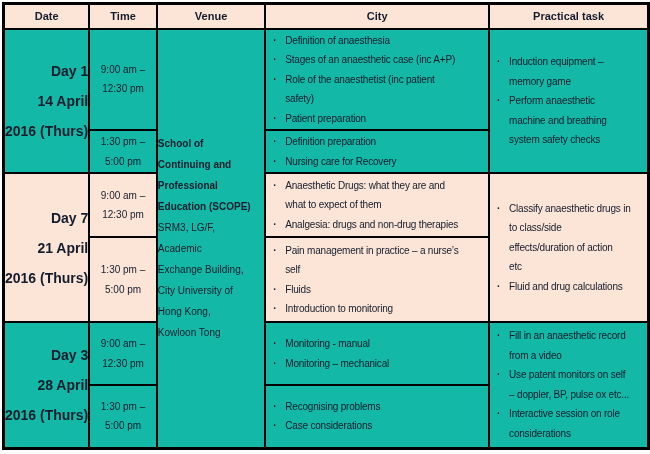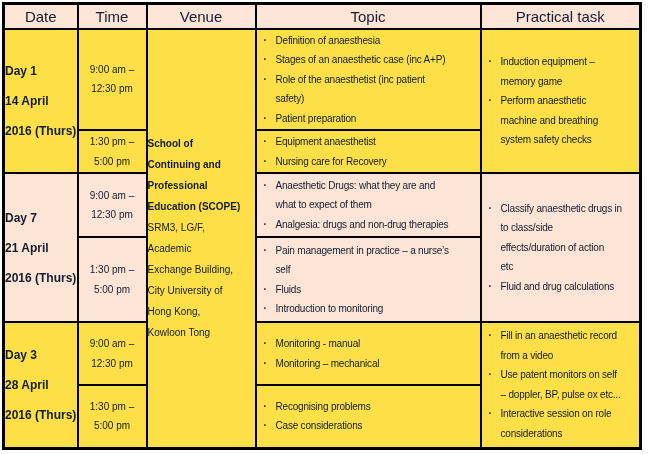--- a/index.html
+++ b/index.html
@@ -10,31 +10,31 @@
   }
   table{
     border-collapse:collapse;table-layout:fixed;
     border:3px solid #000;
     margin:2px 0 0 2px;
   }
   td,th{
     border:2px solid #000;
     padding:0;vertical-align:middle;overflow:hidden;
   }
-  th{font-size:15px;font-weight:400;text-align:center;}
-  .cyan{background:#fde047;}
+  th{font-size:11px;font-weight:700;text-align:center;}
+  .cyan{background:#14b8a6;}
   .peach{background:#FCE4D6;}
   tr.hr{height:25px;}
   tr.r1{height:97px;}
   tr.r2{height:42px;}
   tr.r3{height:64px;}
   tr.r4{height:85px;}
   tr.r5{height:63px;}
   tr.r6{height:63px;}
-  .date-cell{text-align:left;font-weight:700;font-size:12px;}
+  .date-cell{text-align:right;font-weight:700;font-size:14px;}
   .date-cell .line{line-height:30px;white-space:nowrap;}
   .time-cell{text-align:center;font-size:10px;line-height:19.5px;padding:0 4px;}
   .venue-cell{text-align:left;font-size:10px;}
   .venue-cell .line{line-height:21px;white-space:nowrap;}
   .vbold{font-weight:700;}
   .list-wrap{padding:1px 2px 1px 4px;font-size:10px;letter-spacing:-0.2px;}
   .li{position:relative;padding-left:15px;}
   .li::before{content:"·";position:absolute;left:3px;top:0;line-height:19.5px;font-weight:700;}
   .li .line{line-height:19.5px;white-space:nowrap;}
 </style>
@@ -47,21 +47,21 @@
       <col style="width:69px">
       <col style="width:109px">
       <col style="width:225px">
       <col style="width:160px">
   </colgroup>
   <tbody>
       <tr class="hr">
     <th class="peach">Date</th>
     <th class="peach">Time</th>
     <th class="peach">Venue</th>
-    <th class="peach">Topic</th>
+    <th class="peach">City</th>
     <th class="peach">Practical task</th>
   </tr>
 
   <tr class="r1">
     <td class="cyan date-cell" rowspan="2">
           <div class="line">Day 1</div>
           <div class="line">14 April</div>
           <div class="line">2016 (Thurs)</div>
         </td>
     <td class="cyan time-cell">9:00 am – 12:30 pm</td>
@@ -110,21 +110,21 @@
               <div class="line">system safety checks</div>
             </div>
           </div>
     </td>
   </tr>
   <tr class="r2">
     <td class="cyan time-cell">1:30 pm – 5:00 pm</td>
     <td class="cyan">
       <div class="list-wrap">
             <div class="li">
-              <div class="line">Equipment anaesthetist</div>
+              <div class="line">Definition preparation</div>
             </div>
             <div class="li">
               <div class="line">Nursing care for Recovery</div>
             </div>
           </div>
     </td>
   </tr>
 
   <tr class="r3">
     <td class="peach date-cell" rowspan="2">

